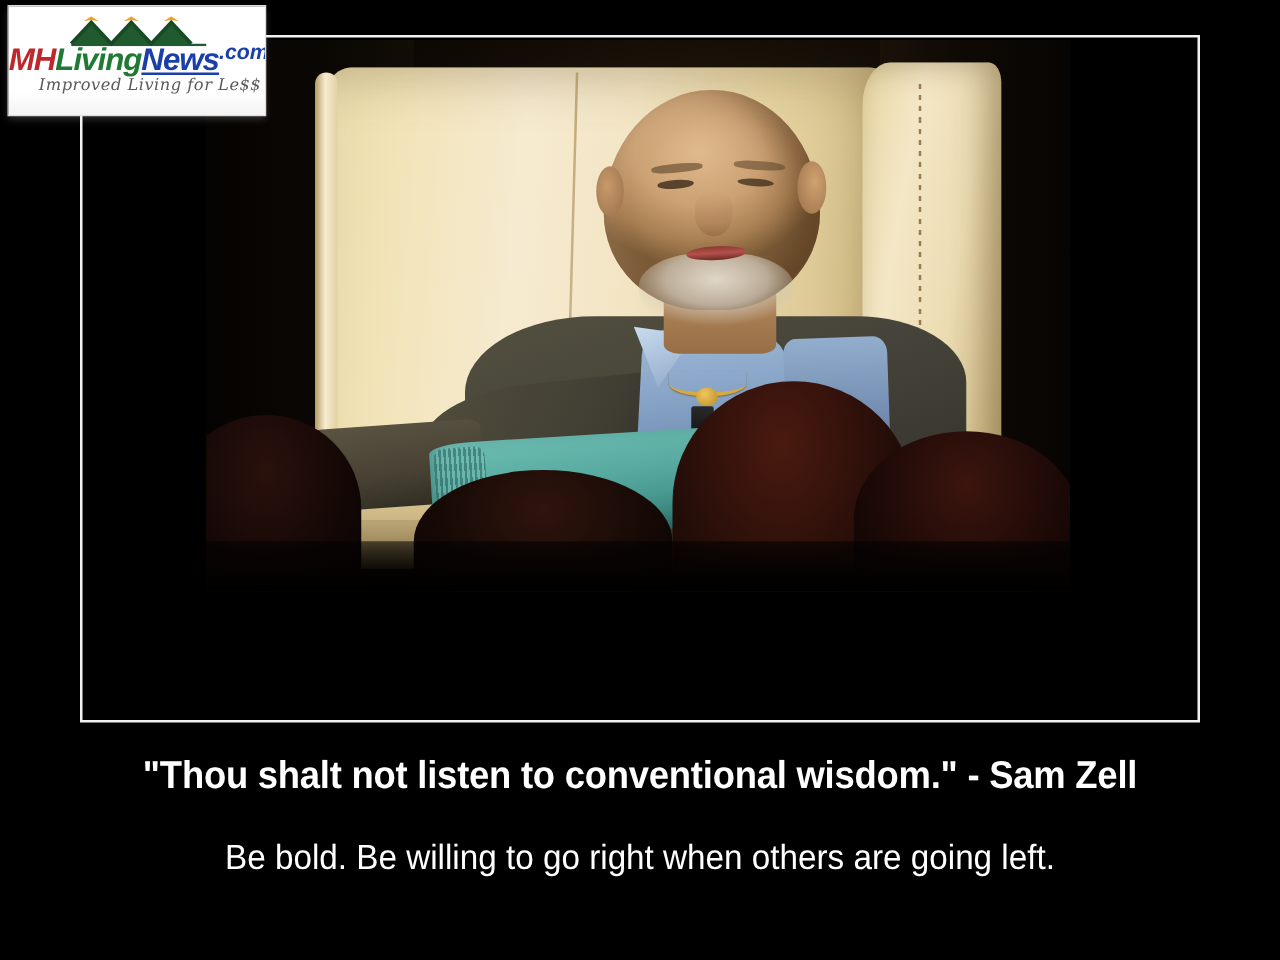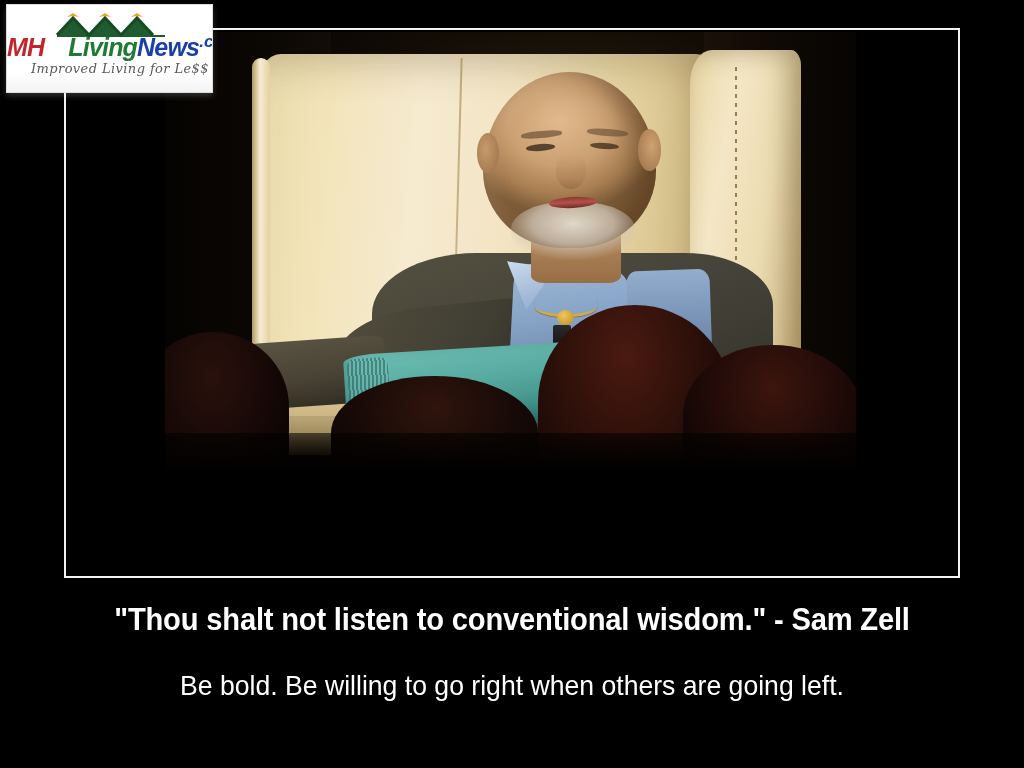--- a/index.html
+++ b/index.html
@@ -431,22 +431,22 @@
     text-align: center;
     font-family: "Liberation Sans", sans-serif;
     font-weight: bold;
     font-style: italic;
     font-size: 25px;
     letter-spacing: -0.8px;
     white-space: nowrap;
     line-height: 1;
   }
   #logo-wordmark .mh   { color: #c0272d; }
-  #logo-wordmark .liv  { color: #1f7a33; margin-left: 24px; }
-  #logo-wordmark .news { color: #1b3fa8; }
+  #logo-wordmark .liv  { color: #1f7a33; }
+  #logo-wordmark .news { color: #1b3fa8; text-decoration: underline; }
   #logo-wordmark .dotcom {
     color: #1b3fa8;
     font-size: 17px;
     font-weight: bold;
     font-style: italic;
     vertical-align: super;
     letter-spacing: 0;
   }
   #logo-tagline {
     position: absolute;

